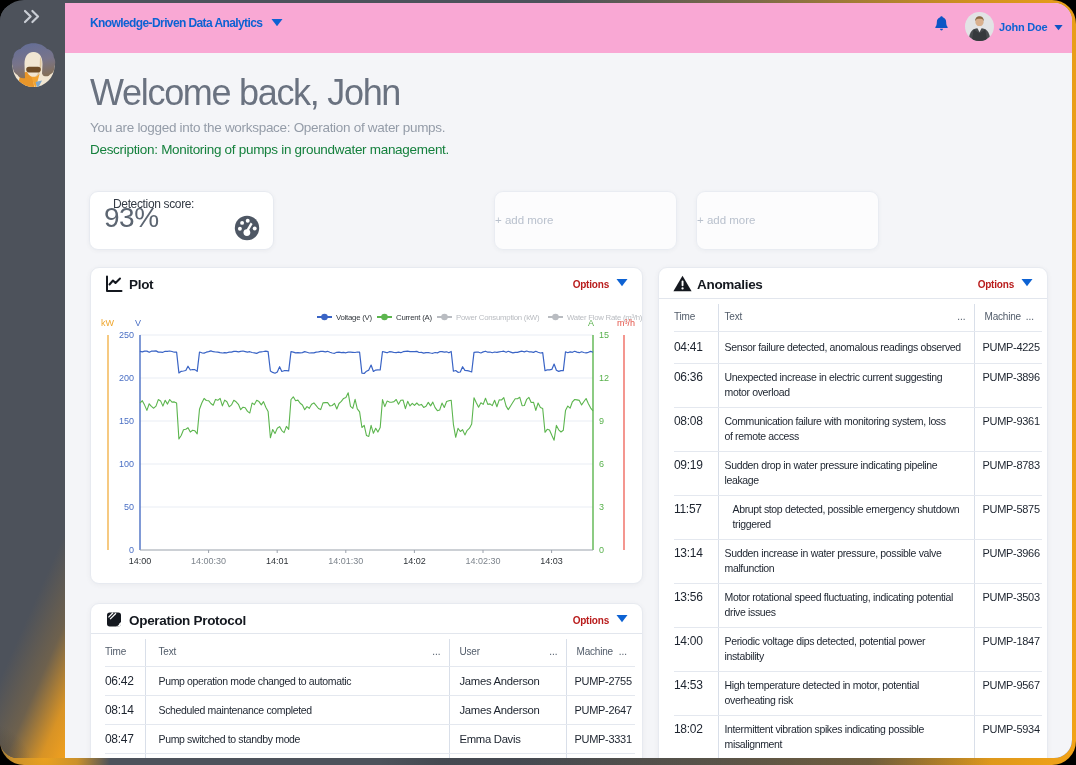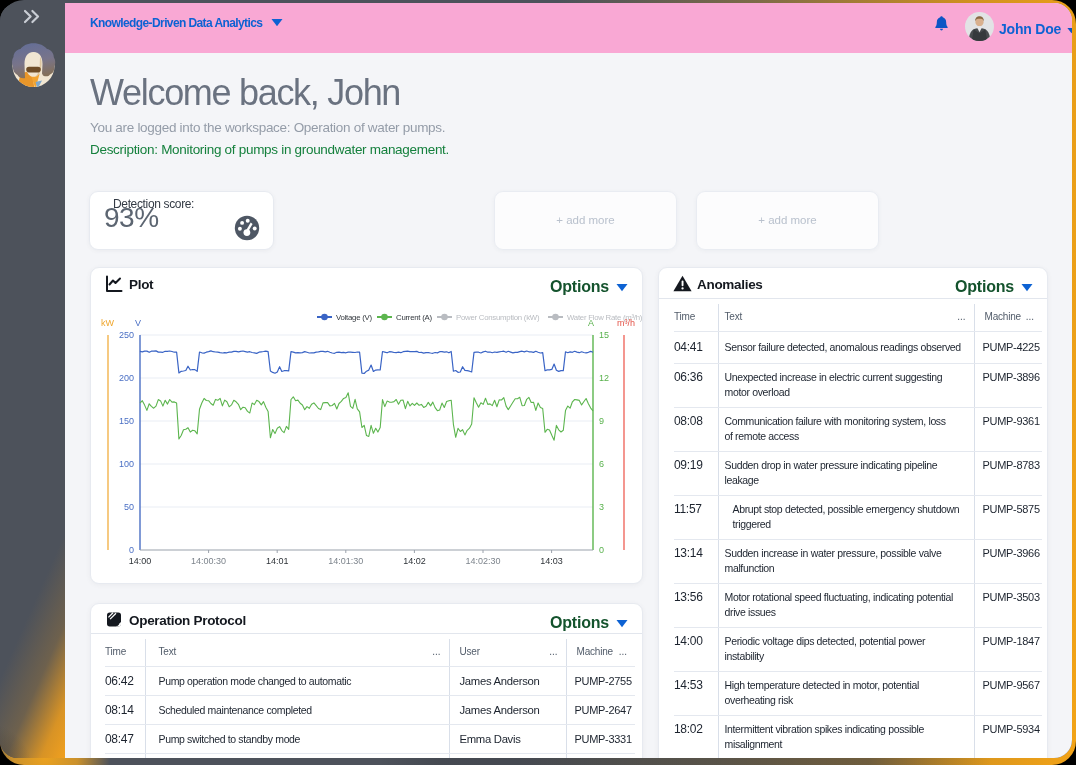--- a/index.html
+++ b/index.html
@@ -19,39 +19,39 @@
   .savatar { position:absolute; left:11px; top:39px; }
   .main { position:relative; flex:1; height:100%; background:#f4f5f8; }
   .topbar { position:absolute; left:0; top:0; right:0; height:50px; background:#f9a8d4; }
   .wstitle { position:absolute; left:25px; top:13px; font-size:12px; font-weight:bold; color:#0d62d3; letter-spacing:-0.6px; white-space:nowrap; }
   .wstitle svg { vertical-align:0px; margin-left:9px; }
   .search { position:absolute; left:600px; top:9px; width:183px; height:27px; border:1px solid #c6ccd6;
             border-radius:6px; background:#fcfdfe; color:#7d8795; font-size:12.5px; line-height:25px; padding-left:33px; }
   .search svg { position:absolute; left:9px; top:5px; }
   .bell { position:absolute; left:869px; top:11px; }
   .uavatar { position:absolute; left:900px; top:9px; }
-  .uname { position:absolute; left:934px; top:18px; font-size:14px; font-weight:bold; color:#0d62d3; letter-spacing:-0.2px; white-space:nowrap; }
+  .uname { position:absolute; left:934px; top:18px; font-size:11px; font-weight:bold; color:#0d62d3; letter-spacing:-0.2px; white-space:nowrap; }
   .uname svg { vertical-align:0px; margin-left:6px; }
   h1 { position:absolute; left:25px; top:68px; font-size:36px; line-height:44px; font-weight:normal; color:#6a7280; letter-spacing:-1.3px; white-space:nowrap; }
   .sub1 { position:absolute; left:25px; top:117px; font-size:13.5px; letter-spacing:-0.3px; color:#949ca8; }
   .sub2 { position:absolute; left:25px; top:139px; font-size:13.5px; letter-spacing:-0.3px; color:#15803d; }
   .scard { position:absolute; top:188px; width:185px; height:59px; background:#fff; border:1px solid #e7eaf0;
            border-radius:9px; box-shadow:0 1px 4px rgba(60,70,90,.06); }
   .scard .lab { position:absolute; left:15px; top:5px; font-size:12px; letter-spacing:-0.35px; color:#333a44; white-space:nowrap;margin-left:8px; }
   .scard .val { position:absolute; left:14px; top:10px; font-size:28px; color:#5c6571; letter-spacing:-0.5px; }
   .scard .ic  { position:absolute; right:13px; top:15px; }
   .addcard { position:absolute; top:188px; width:183px; height:59px; background:rgba(255,255,255,.72);
              border:1px solid #e9ecf2; border-radius:9px; box-shadow:0 1px 4px rgba(60,70,90,.05);
-             color:#b9c1cd; font-size:11.5px; text-align:center; line-height:57px; }
+             color:#b9c1cd; font-size:11.5px; line-height:57px; }
   .card { position:absolute; background:#fff; border:1px solid #e7eaf0; border-radius:9px;
           box-shadow:0 1px 5px rgba(60,70,90,.06); }
   .chead { position:absolute; left:0; top:0; right:0; height:33px; }
   .chead .ttl { position:absolute; left:38px; top:9px; font-size:13.5px; font-weight:bold; color:#14181f; letter-spacing:-0.3px; }
   .chead .hic { position:absolute; left:14px; top:7px; }
-  .opts { position:absolute; right:14px; top:10px; font-size:16px; font-weight:bold; color:#14532d; letter-spacing:-0.2px; }
+  .opts { position:absolute; right:14px; top:10px; font-size:10px; font-weight:bold; color:#b91c1c; letter-spacing:-0.2px; }
   .opts svg { vertical-align:0.5px; margin-left:7px; }
   .tbl { position:absolute; font-size:10.5px; letter-spacing:-0.35px; color:#1c232e; }
   .tbl table { border-collapse:collapse; width:100%; table-layout:fixed; }
   .tbl td, .tbl th { border-bottom:1px solid #e4e8ef; vertical-align:middle; text-align:left;
                      font-weight:normal; padding:6px 8px 6px 13px; line-height:16px; overflow:hidden; white-space:nowrap; }
   .tbl th { color:#525c6a; font-size:10px; letter-spacing:-0.2px; padding:5px 8px 6px 13px; }
   .tbl td:first-child, .tbl th:first-child { padding-left:0; }
   .tbl .vl { border-left:1px solid #d9dfe9; }
   .tbl .dots { float:right; color:#525c6a; letter-spacing:0; }
   .tbl td.mc { padding-left:8px; font-size:11px; letter-spacing:-0.3px; }

